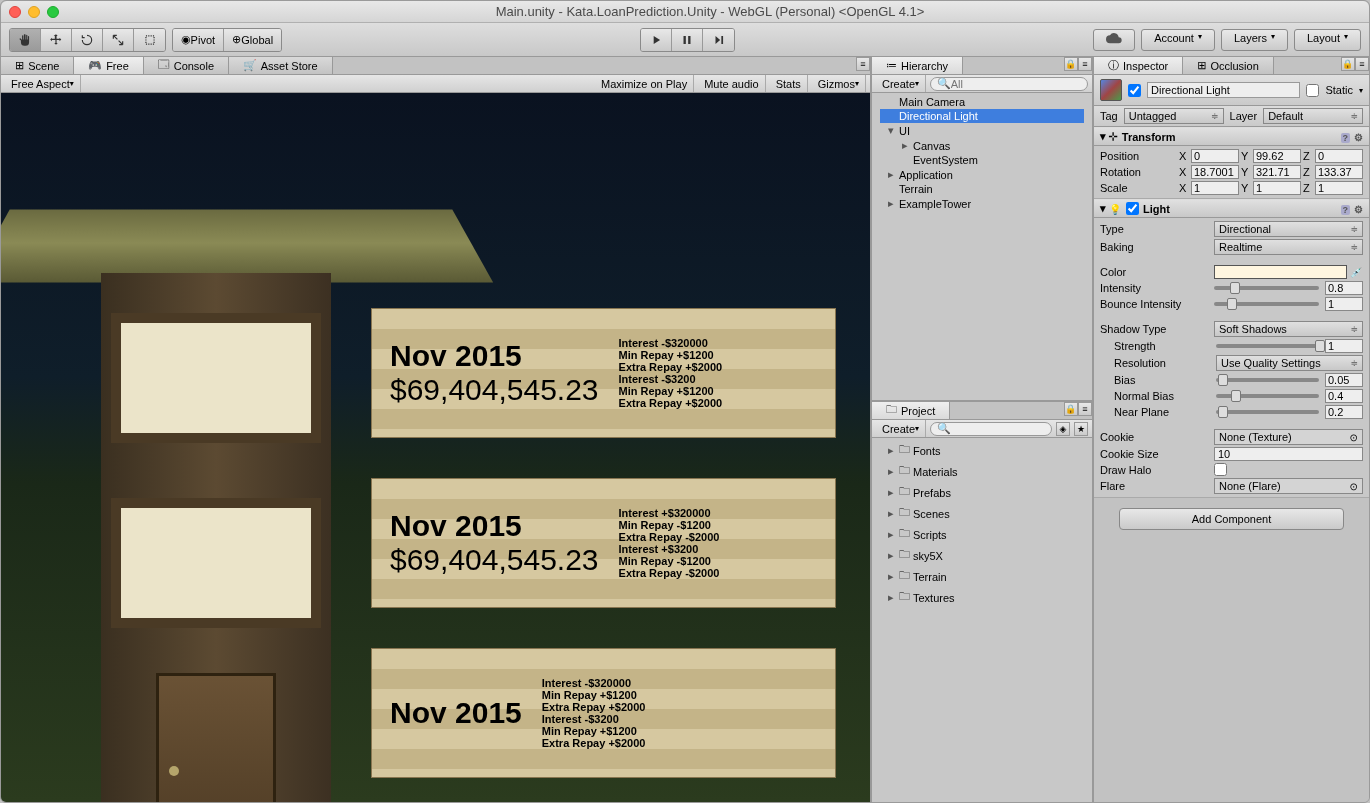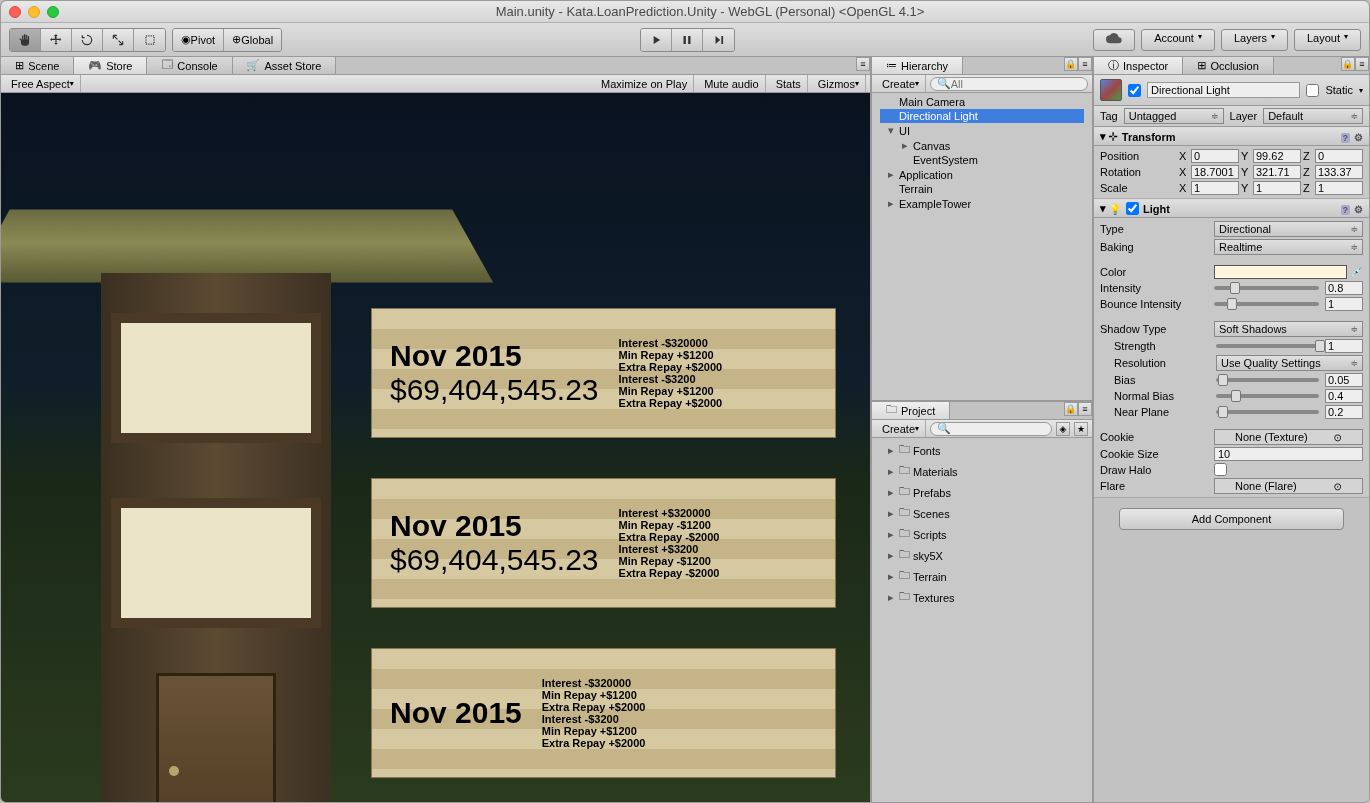--- a/index.html
+++ b/index.html
@@ -76,21 +76,21 @@
   .xyz-row { display:flex; gap: 2px; flex:1; align-items:center;}
   .xyz-row span.lbl { width: 10px;}
   .xyz-row input { width: 48px; border: 1px solid #888; background:#eee; padding: 0 2px; font-size: 11px;}
   .dropdown { flex:1; border: 1px solid #888; background: linear-gradient(#e0e0e0,#c8c8c8); padding: 0 4px; height: 16px; font-size: 11px; display:flex; align-items:center; justify-content:space-between;}
   .dropdown::after { content:"≑"; font-size: 9px; color:#555;}
   .slider-row { display:flex; align-items:center; gap: 6px; flex:1;}
   .slider-track { flex:1; height: 4px; background:#888; border-radius:2px; position:relative;}
   .slider-thumb { position:absolute; top:-4px; width: 10px; height: 12px; background:#ddd; border:1px solid #777; border-radius:2px;}
   .slider-val { width: 38px; border:1px solid #888; background:#eee; padding: 0 2px; font-size:11px;}
   .color-swatch { flex:1; height: 14px; background:#fff6e0; border:1px solid #555;}
-  .obj-field { flex:1; border:1px solid #888; background:#d4d4d4; padding: 0 20px; height: 16px; display:flex; align-items:center; justify-content:space-between;}
+  .obj-field { flex:1; border:1px solid #888; background:#d4d4d4; padding: 0 4px; height: 16px; display:flex; align-items:center; justify-content:space-between;}
   .obj-field::after { content:"⊙"; font-size:10px;}
   
   .add-comp-btn { margin: 10px 25px; padding: 4px; background: linear-gradient(#e8e8e8,#cacaca); border:1px solid #888; border-radius:4px; text-align:center; cursor:pointer;}
   
   .dropdown-arrow::after { content:" ▾"; font-size: 8px;}
   .small-sq { width: 14px; height:14px; background: linear-gradient(#e8e8e8,#cacaca); border: 1px solid #999; display:inline-flex; align-items:center; justify-content:center; font-size: 9px;}
   .gear-icon::after { content:"⚙"; font-size:10px; color:#555;}
   .book-icon::after { content:"?"; font-size:9px; color:#555; background:#aac; border-radius:2px; padding: 0 2px;}
   .cube3d { width: 22px; height: 22px; background: linear-gradient(135deg,#5585e0,#a04545 50%,#4a9a4a); border: 1px solid #555; border-radius: 2px;}
   .lighticon::before{content:"💡"; font-size:10px;}
@@ -172,21 +172,21 @@
   <div class="pill-btn dropdown-arrow">
       <span>Layout</span>
     </div>
 </div>
 
 <div class="main-area">
 
   <div class="left-panel">
     <div class="tab-bar">
       <div class="tab">⊞ <span>Scene</span></div>
-      <div class="tab active">🎮 <span>Store</span></div>
+      <div class="tab active">🎮 <span>Free</span></div>
       <div class="tab">🗔 <span>Console</span></div>
       <div class="tab">🛒 <span>Asset Store</span></div>
       <div style="flex:1"></div>
       <div class="small-sq">≡</div>
     </div>
     <div class="sub-bar">
       <div class="sub-toggle dropdown-arrow">
           <span>Free Aspect</span>
         </div>
       <div style="flex:1"></div>

